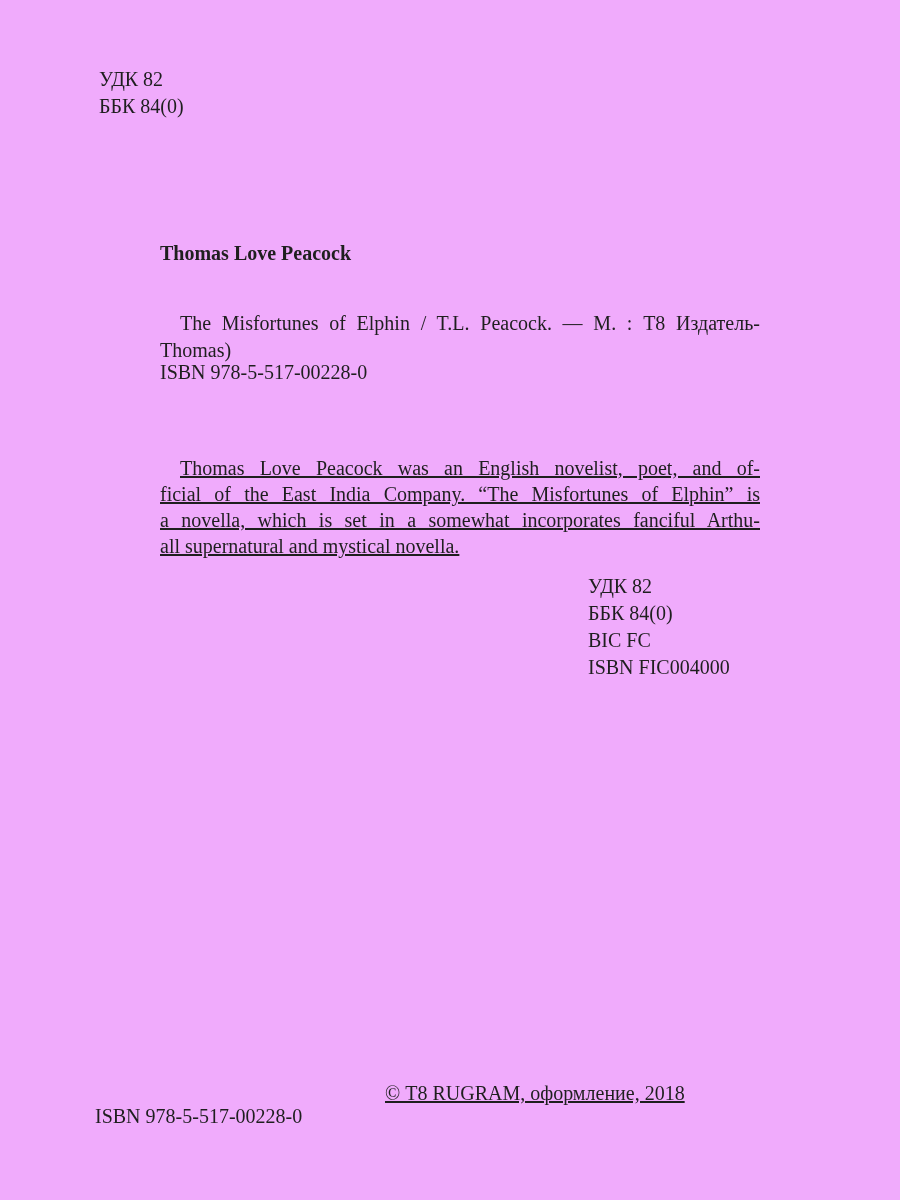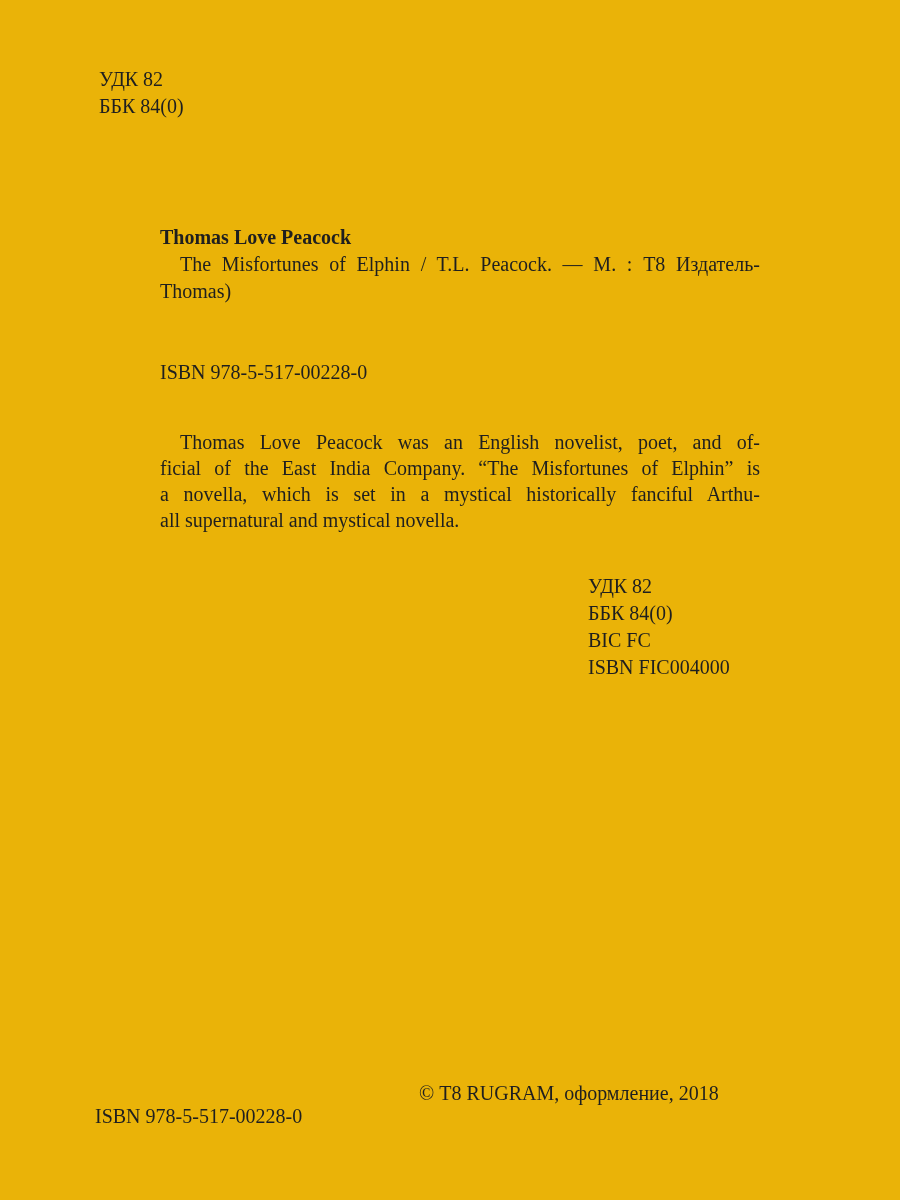--- a/index.html
+++ b/index.html
@@ -4,82 +4,84 @@
 <style>
   html, body {
     margin: 0;
     padding: 0;
     background: #ffffff;
   }
   .page {
     position: relative;
     width: 900px;
     height: 1200px;
-    background: #eab308;
+    background: #f0abfc;
     overflow: hidden;
     font-family: "Liberation Serif", "DejaVu Serif", serif;
     color: #1f1f1f;
     font-size: 20px;
   }
   .abs { position: absolute; }
 
   
   .top-codes {
     left: 99px;
     top: 66px;
     line-height: 27px;
     white-space: nowrap;
   }
 
   
   .imprint {
     left: 160px;
-    top: 224px;
+    top: 240px;
     width: 600px;
     line-height: 27px;
   }
   .author { font-weight: 700; }
 
   .line { display: block; }
   .just {
     text-align: justify;
     text-align-last: justify;
   }
-  .indent { text-indent: 20px; }
+  .indent { text-indent: 20px; margin-top: 43px; }
 
   .isbn-line {
     left: 160px;
     top: 361px;
     white-space: nowrap;
   }
 
   .annotation {
     left: 160px;
-    top: 429px;
+    top: 412px;
     width: 600px;
     line-height: 26px;
+    text-decoration: underline;
   }
 
   .classification {
     left: 588px;
     top: 573px;
     line-height: 27px;
     white-space: nowrap;
   }
 
   .footer-isbn {
     left: 95px;
     top: 1105px;
     white-space: nowrap;
   }
   .copyrights {
-    left: 419px;
+    left: 385px;
     top: 1080px;
     line-height: 26px;
     white-space: nowrap;
+    text-decoration: underline;
   }
 </style>
 </head>
 <body>
 
 <div class="page">
 
   <div class="abs top-codes">
     <span class="line">УДК 82</span>
     <span class="line">ББК 84(0)</span>
@@ -89,21 +91,21 @@
     <span class="line author">Thomas Love Peacock</span>
     <span class="line just indent">The Misfortunes of Elphin / T.L. Peacock. — М. : Т8 Издатель-</span>
     <span class="line">Thomas)</span>
   </div>
 
   <div class="abs isbn-line">ISBN 978-5-517-00228-0</div>
 
   <div class="abs annotation">
     <span class="line just indent">Thomas Love Peacock was an English novelist, poet, and of-</span>
     <span class="line just">ficial of the East India Company. “The Misfortunes of Elphin” is</span>
-    <span class="line just">a novella, which is set in a mystical historically fanciful Arthu-</span>
+    <span class="line just">a novella, which is set in a somewhat incorporates fanciful Arthu-</span>
     <span class="line">all supernatural and mystical novella.</span>
   </div>
 
   <div class="abs classification">
     <span class="line">УДК 82</span>
     <span class="line">ББК 84(0)</span>
     <span class="line">BIC FC</span>
     <span class="line">ISBN FIC004000</span>
   </div>
 

